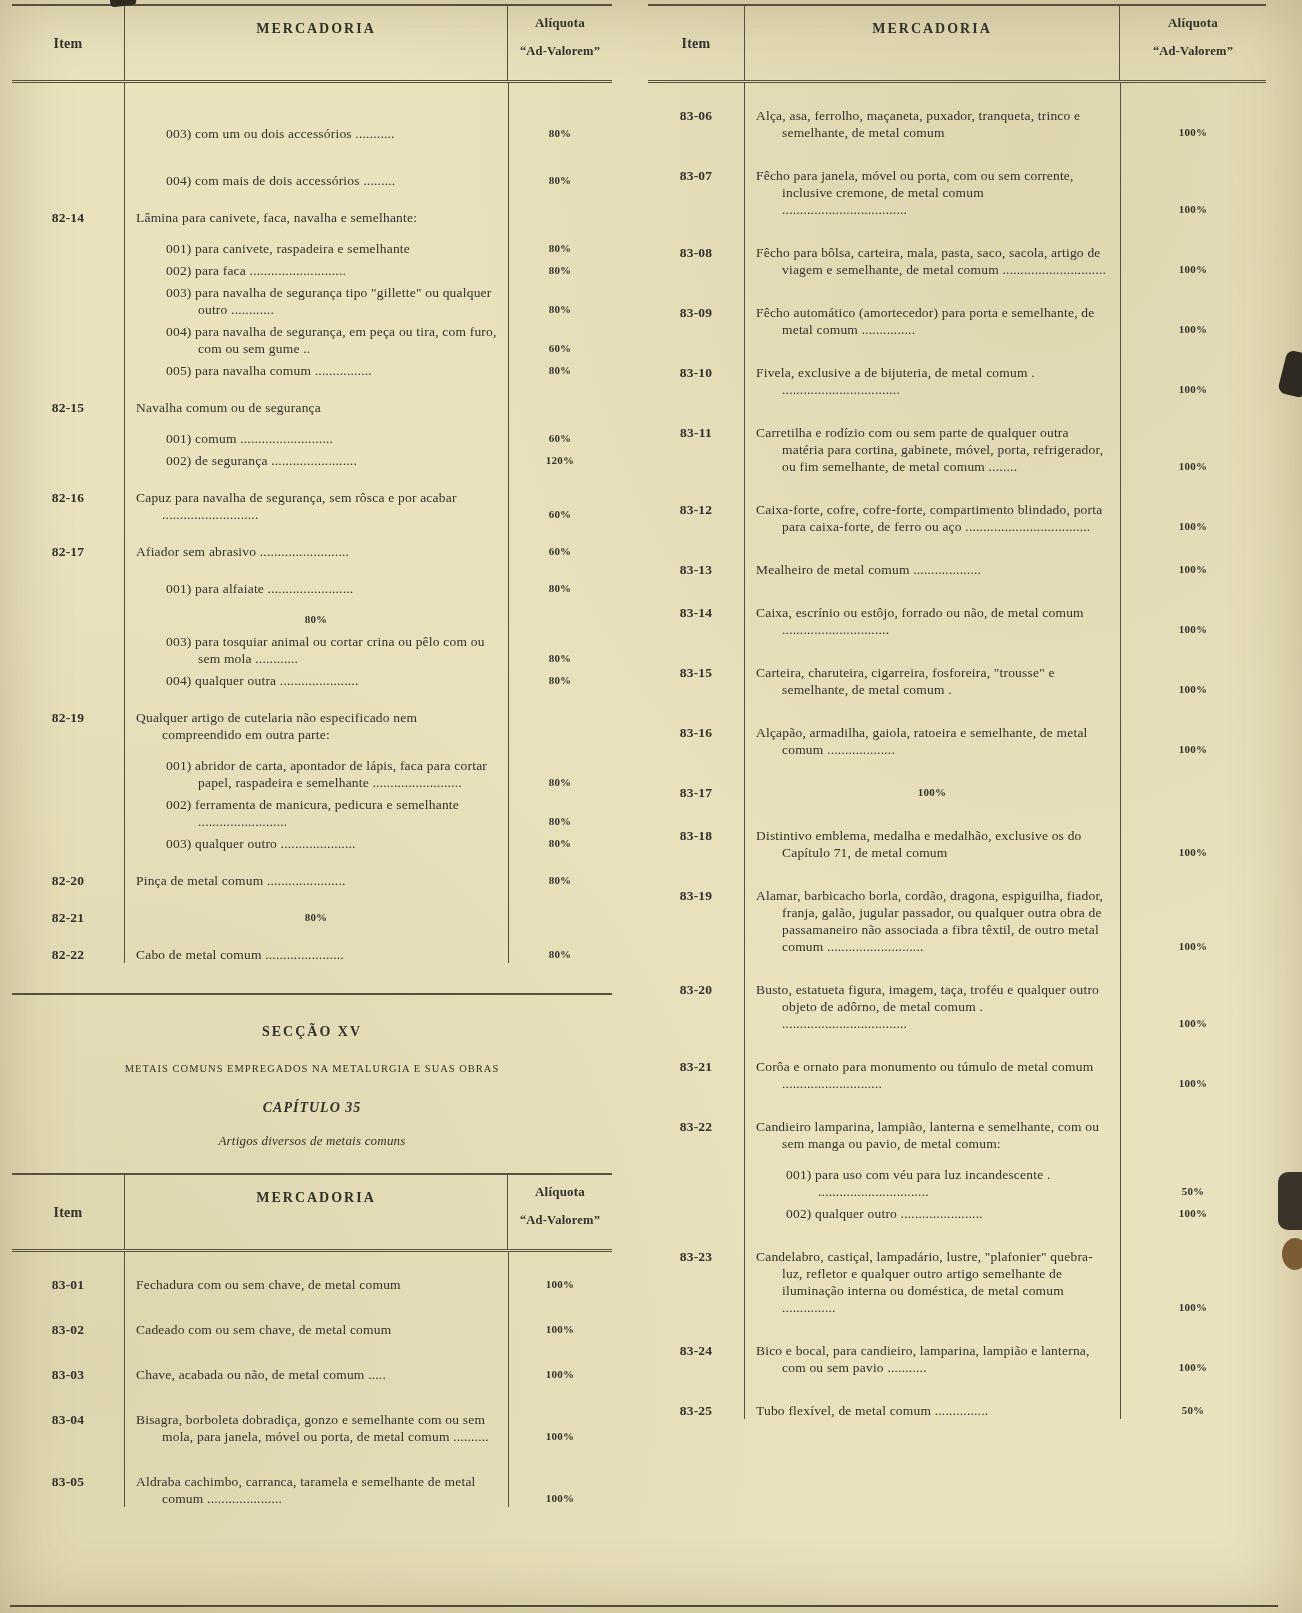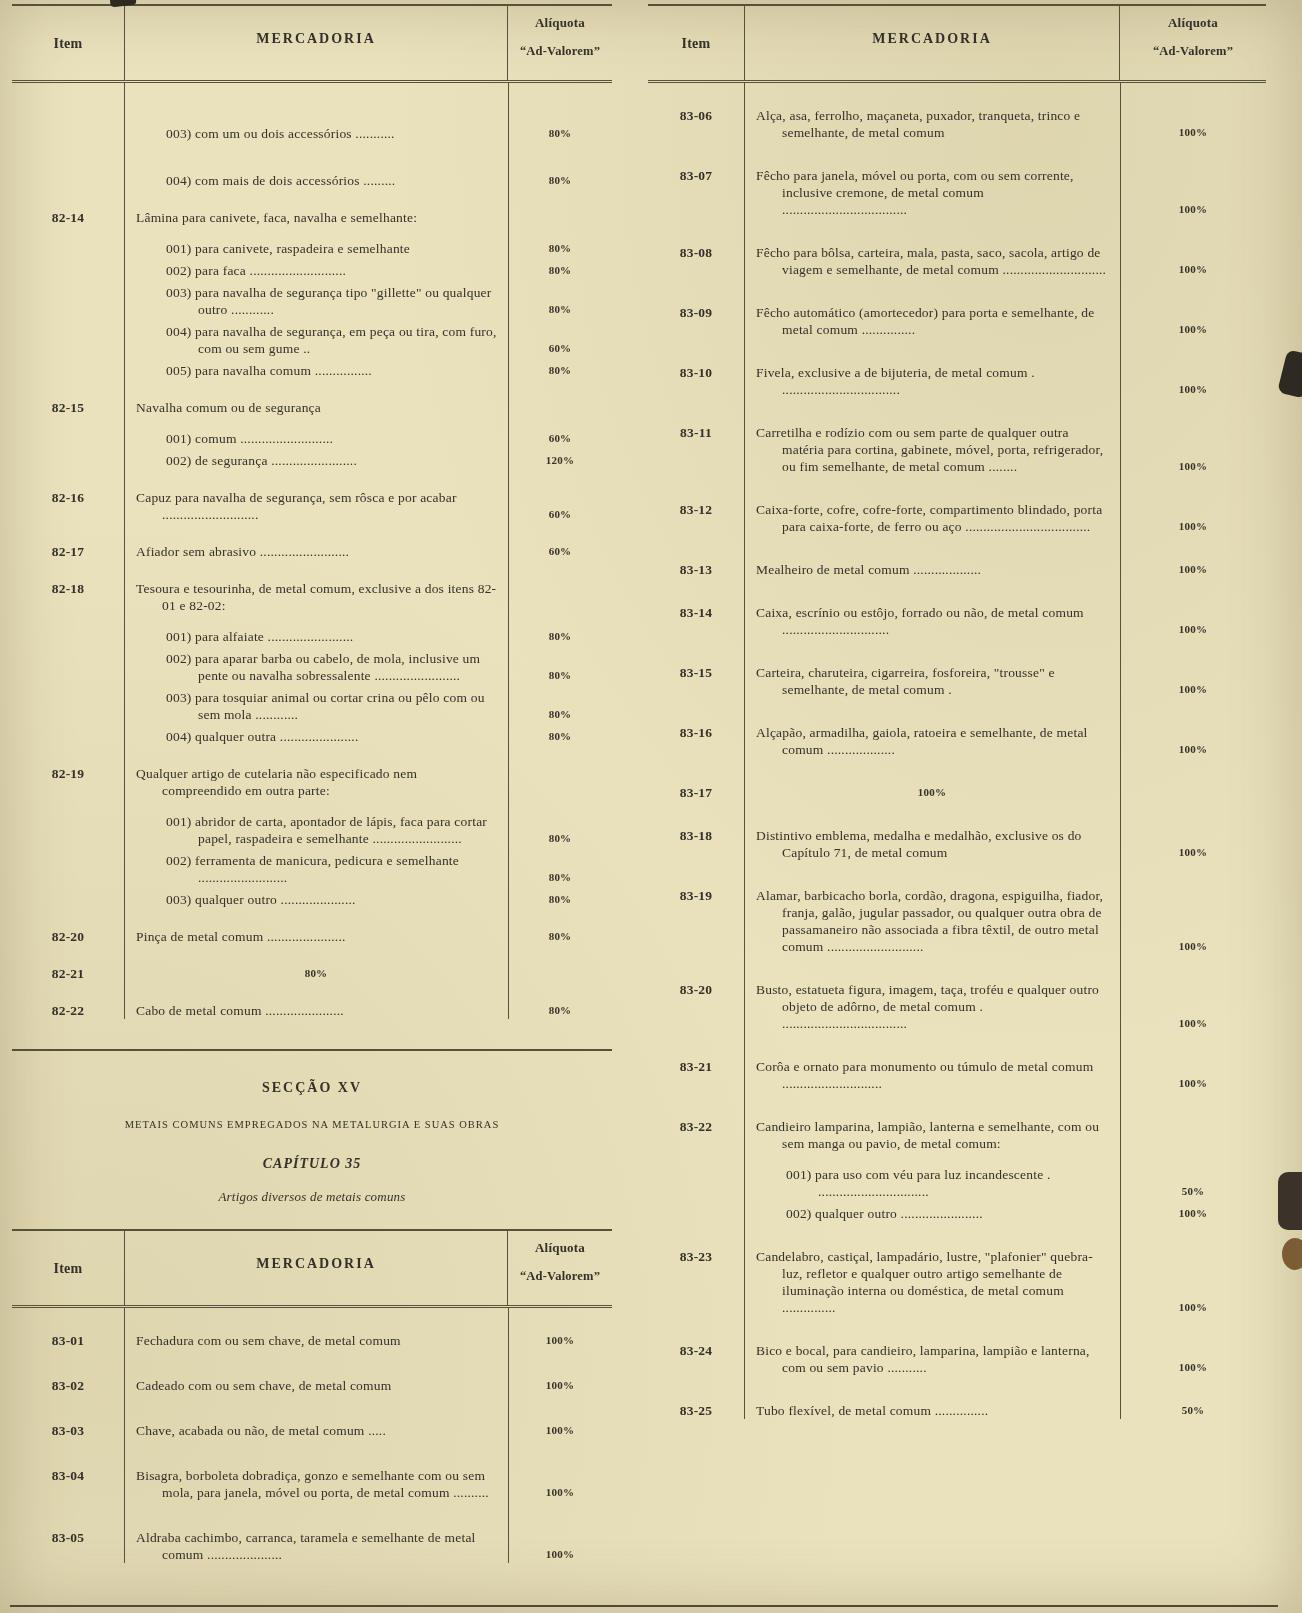--- a/index.html
+++ b/index.html
@@ -28,21 +28,21 @@
   .thead{
     display:grid;grid-template-columns:var(--c1) 1fr var(--c3);
     border-top:2px solid var(--line);
     border-bottom:3px double var(--line);
     min-height:74px;
     font-size:14px;
   }
   .h-item{align-self:center;text-align:center;font-weight:bold;}
   .h-merc{
     border-left:1px solid var(--line);border-right:1px solid var(--line);
-    text-align:center;font-weight:bold;letter-spacing:2px;padding-top:24px;
+    text-align:center;font-weight:bold;letter-spacing:2px;padding-top:14px;
   }
   .h-aliq{text-align:center;font-weight:bold;padding-top:8px;font-size:13px;}
   .h-aliq .q{margin-top:12px;font-size:12.5px;}
 
   .tbody{position:relative;padding-top:24px;}
   .tbody::before{
     content:"";position:absolute;top:0;bottom:0;left:var(--c1);
     width:1px;background:var(--line);
   }
   .tbody::after{
@@ -171,33 +171,27 @@
             </div>
           </div>
           <div class="entry">
             <div class="line">
               <div class="c-item">82-17</div>
               <div class="c-merc">Afiador sem abrasivo .........................</div>
               <div class="c-rate">60%</div>
             </div>
           </div>
           <div class="entry">
-            <div class="line">
-              <div class="c-item">82-18</div>
-              <div class="c-merc">Tesoura e tesourinha, de metal comum, exclusive a dos itens 82-01 e 82-02:</div>
-              <div class="c-rate"></div>
-            </div>
             <div class="line sub">
               <div class="c-item"></div>
               <div class="c-merc">001) para alfaiate ........................</div>
               <div class="c-rate">80%</div>
             </div>
             <div class="line sub">
               <div class="c-item"></div>
-              <div class="c-merc">002) para aparar barba ou cabelo, de mola, inclusive um pente ou navalha sobressalente ........................</div>
               <div class="c-rate">80%</div>
             </div>
             <div class="line sub">
               <div class="c-item"></div>
               <div class="c-merc">003) para tosquiar animal ou cortar crina ou pêlo com ou sem mola ............</div>
               <div class="c-rate">80%</div>
             </div>
             <div class="line sub">
               <div class="c-item"></div>
               <div class="c-merc">004) qualquer outra ......................</div>

